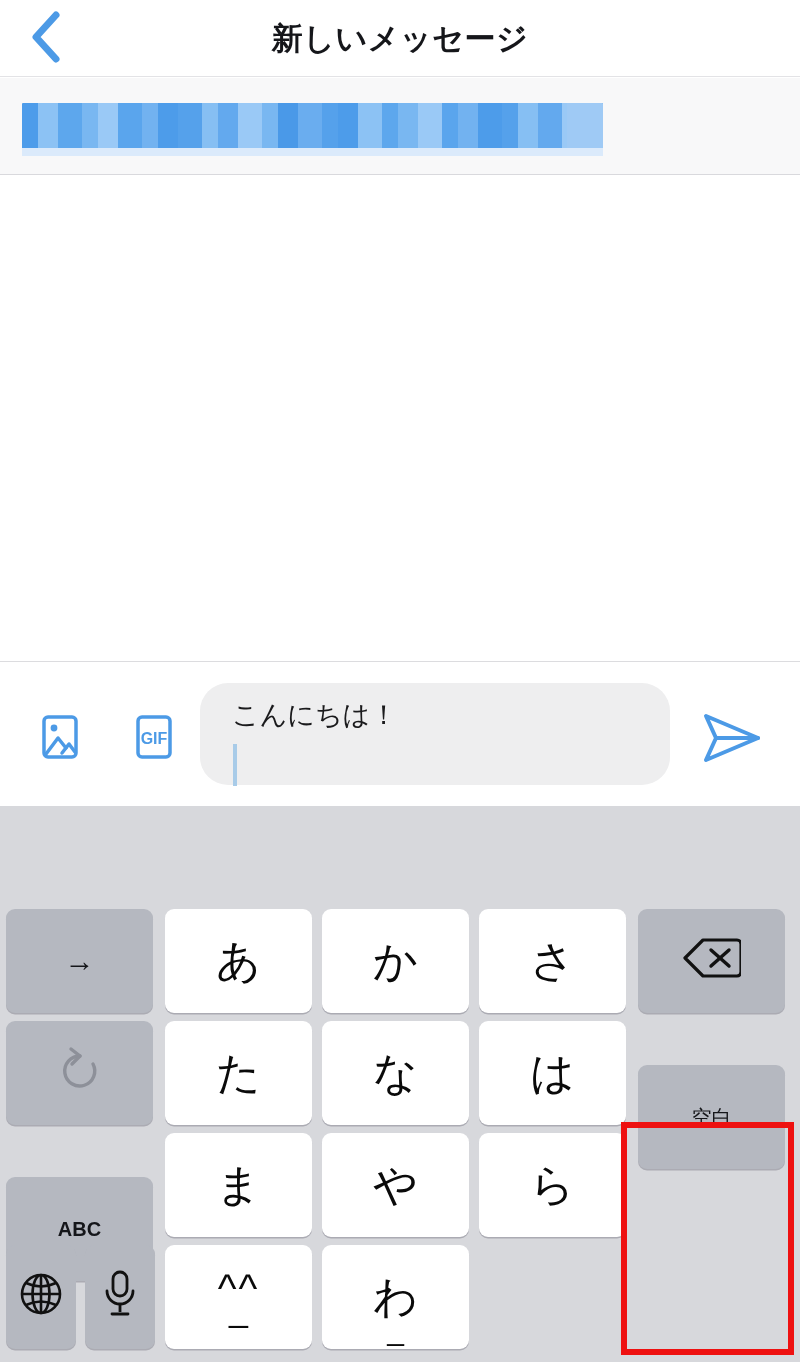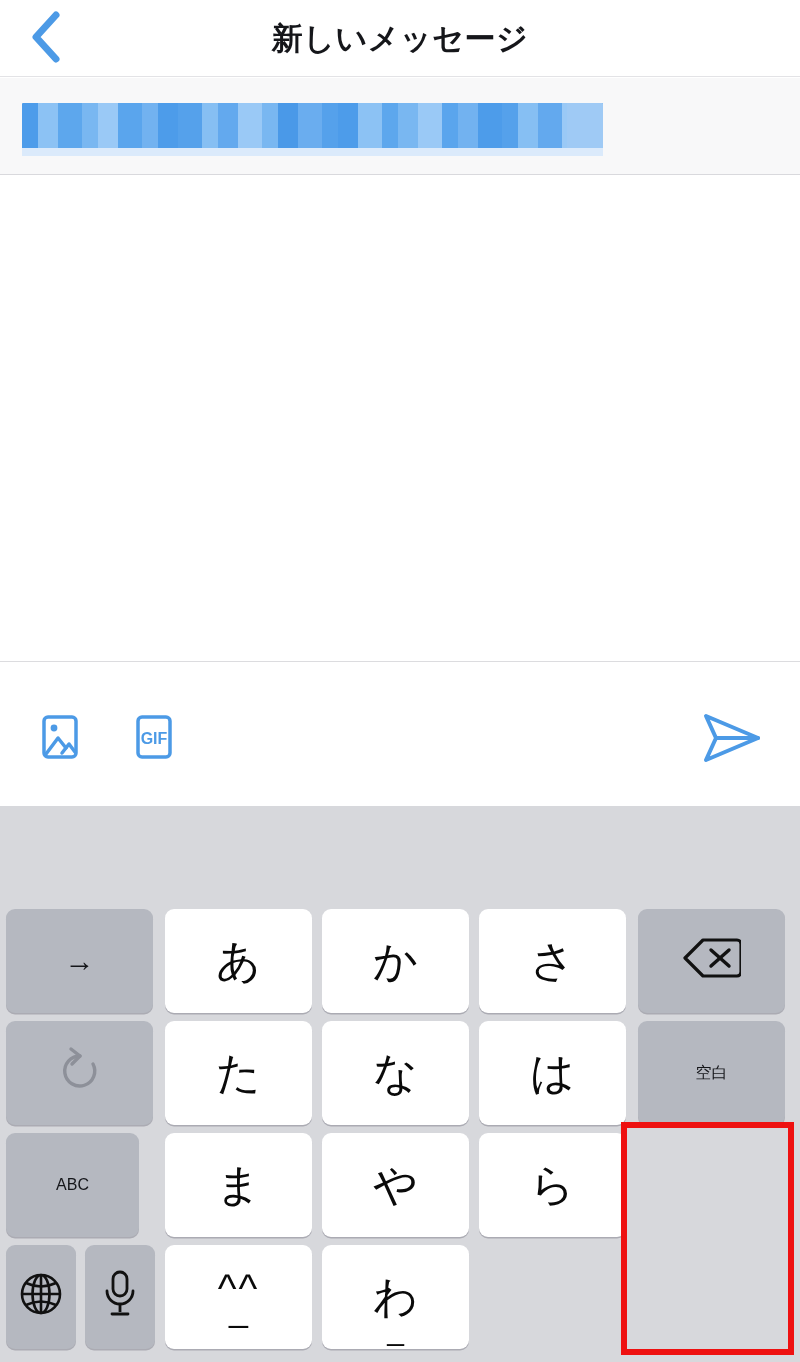--- a/index.html
+++ b/index.html
@@ -168,21 +168,22 @@
   }
   .key.func {
     background: #b5b8c0;
     color: #15161a;
     font-size: 30px;
   }
   .key.func.dim {
     color: #8d9099;
   }
   .key.small-label {
-    font-size: 16px;
+    font-size: 20px;
+    margin-top: 44px;
   }
   .key .stacked {
     display: flex;
     flex-direction: column;
     align-items: center;
     line-height: 1;
   }
   .key .stacked .main {
     font-size: 44px;
   }
@@ -283,20 +284,24 @@
 
   <div id="gif-button">
     <span>
       <svg width="48" height="48" viewBox="0 0 48 48" fill="none">
         <rect x="8" y="4" width="32" height="40" rx="4" stroke="#4c9ae6" stroke-width="3.5" fill="none"></rect>
         <text x="24" y="31" text-anchor="middle" font-family="Liberation Sans, sans-serif" font-size="16" font-weight="bold" fill="#4c9ae6">GIF</text>
       </svg>
     </span>
   </div>
 
+  <div id="message-field">
+    <div id="message-text">こんにちは！</div>
+    <div id="text-caret"></div>
+  </div>
 
   <div id="send-button">
     <span>
       <svg width="62" height="52" viewBox="0 0 62 52" fill="none">
         <polygon points="6,4 58,26 6,48 16,26" stroke="#4c9ae6" stroke-width="4" stroke-linejoin="round" fill="none"></polygon>
         <line x1="16" y1="26" x2="58" y2="26" stroke="#4c9ae6" stroke-width="4" stroke-linecap="round"></line>
       </svg>
     </span>
   </div>
 </div>
@@ -334,21 +339,21 @@
       </div>
       <div class="key char" style="left: 322px; top: 112px; width: 147px; height: 104px;">
         <span>な</span>
       </div>
       <div class="key char" style="left: 479px; top: 112px; width: 147px; height: 104px;">
         <span>は</span>
       </div>
       <div class="key func small-label" style="left: 638px; top: 112px; width: 147px; height: 104px;">
         <span>空白</span>
       </div>
-      <div class="key func small-label" style="left: 6px; top: 224px; width: 133px; height: 104px;">
+      <div class="key func small-label" style="left: 6px; top: 224px; width: 147px; height: 104px; font-weight: bold;">
         <span>ABC</span>
       </div>
       <div class="key char" style="left: 165px; top: 224px; width: 147px; height: 104px;">
         <span>ま</span>
       </div>
       <div class="key char" style="left: 322px; top: 224px; width: 147px; height: 104px;">
         <span>や</span>
       </div>
       <div class="key char" style="left: 479px; top: 224px; width: 147px; height: 104px;">
         <span>ら</span>

